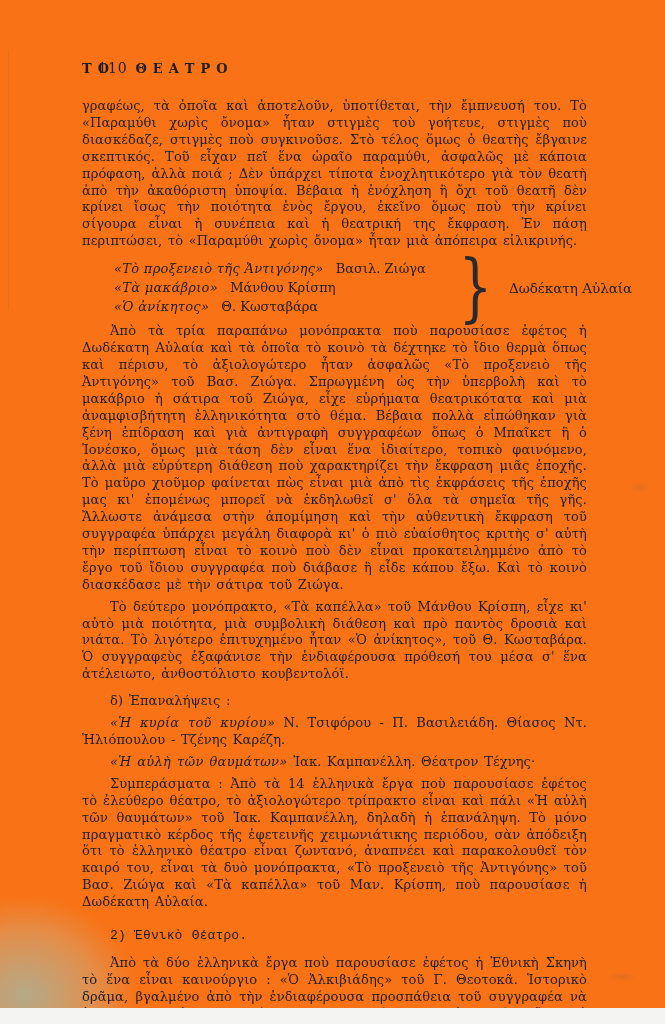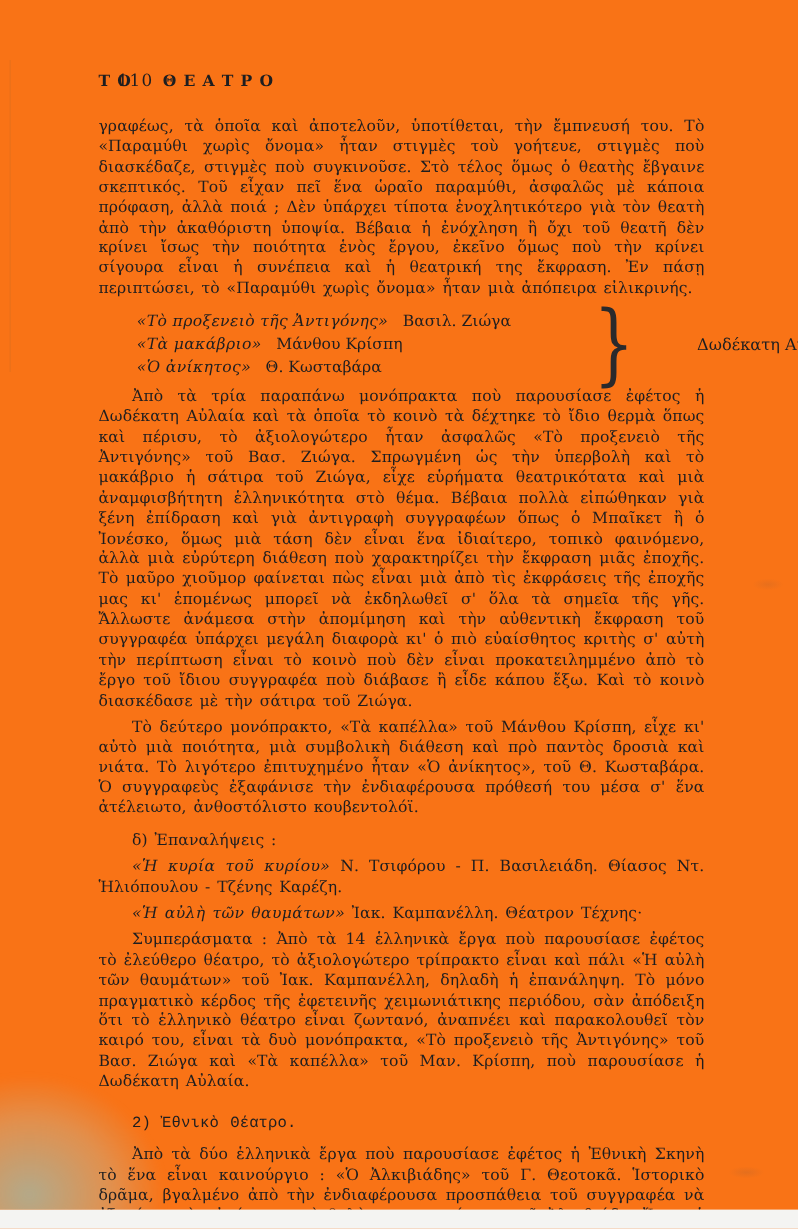--- a/index.html
+++ b/index.html
@@ -67,21 +67,20 @@
     word-spacing: 1.4px;
     letter-spacing: 0.1px;
   }
   .indent { text-indent: 28px; }
   .gap-sm { margin-top: 5px !important; }
 
   .playbill {
     display: flex;
     align-items: center;
     margin: 9px 0 7px 32px;
-    gap: 36px;
   }
   .playbill-list { flex: 0 0 auto; }
   .playbill-row {
     font-size: 13px;
     line-height: 19px;
     white-space: nowrap;
   }
   .play-title { font-style: italic; letter-spacing: 0.3px; }
   .play-author { font-style: normal; }
   .playbill-row .play-author { margin-left: 8px; }

